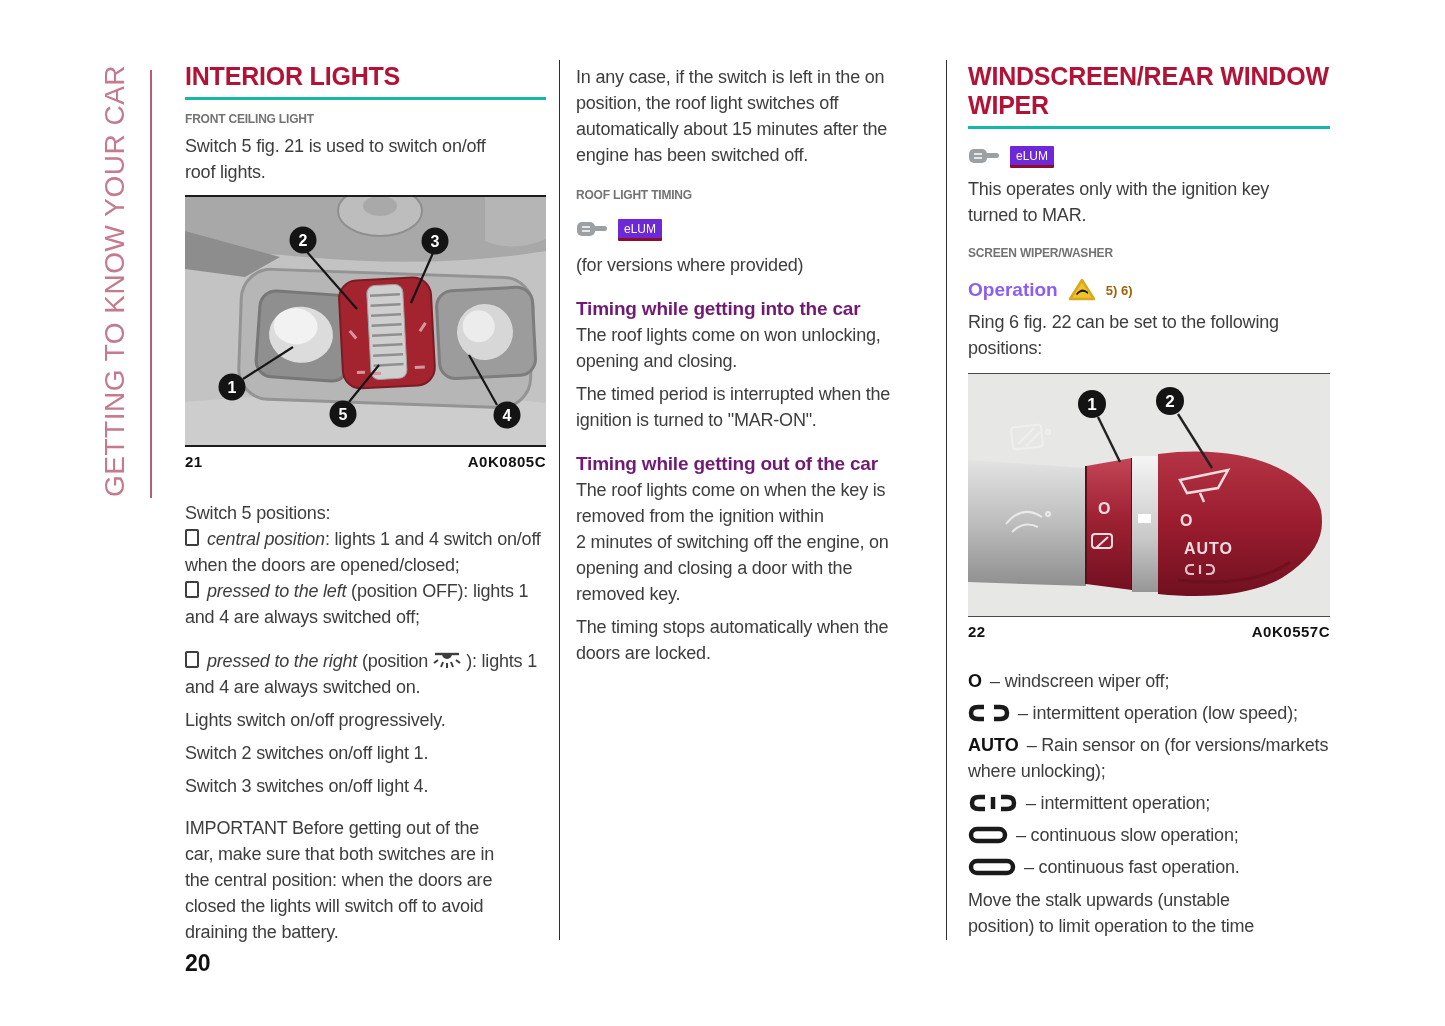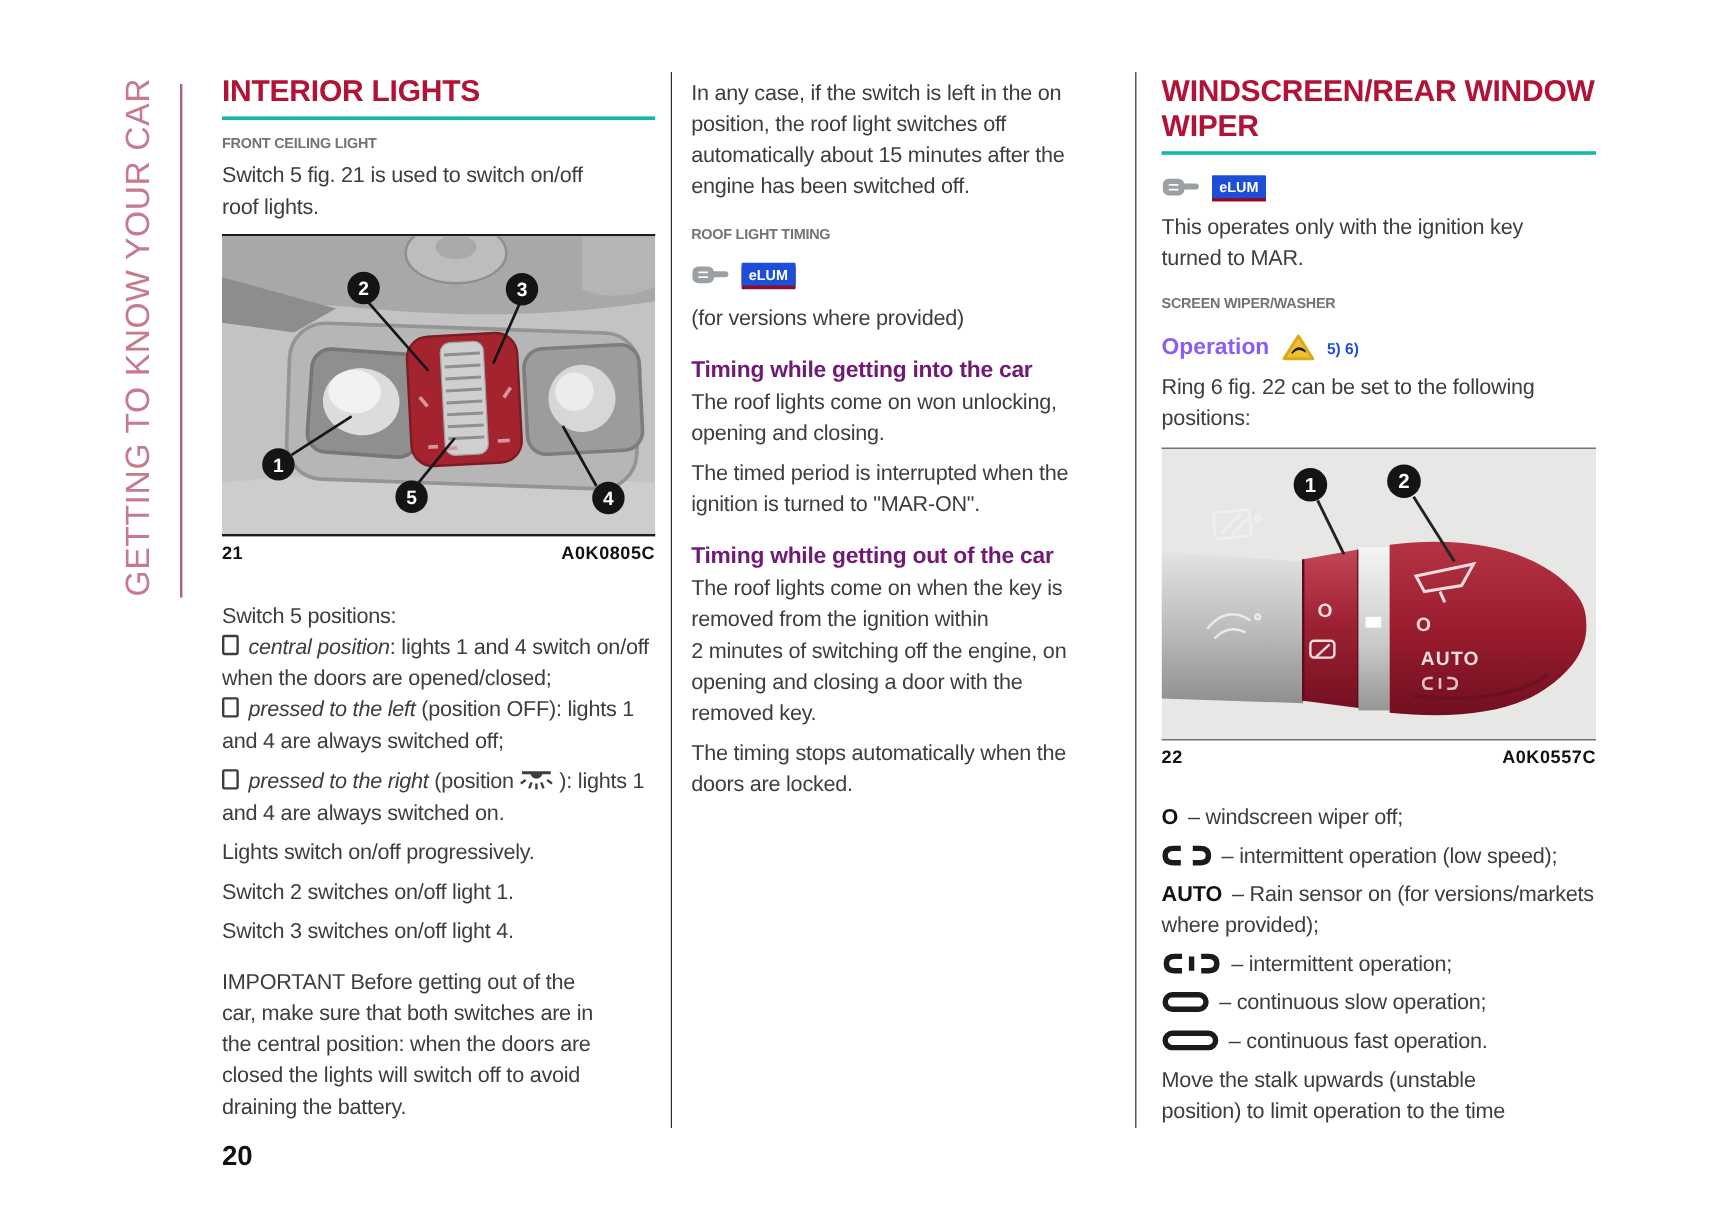--- a/index.html
+++ b/index.html
@@ -32,25 +32,25 @@
   .important{margin-top:16px;}
   .pagenum{position:absolute;left:185px;top:950px;font-size:23px;font-weight:bold;color:#111;}
   
   .figwrap{margin-top:10px;}
   .fig-photo{display:block;border-top:2px solid #1c1c1c;border-bottom:2px solid #1c1c1c;}
   .fig22-photo{display:block;border-top:1px solid #4a4a4a;border-bottom:1px solid #4a4a4a;}
   .figcap{display:flex;justify-content:space-between;margin-top:6px;
           font-size:15px;font-weight:bold;color:#111;letter-spacing:.5px;}
   
   .iconrow{display:flex;align-items:center;gap:10px;margin-top:12px;height:28px;}
-  .elum{display:inline-block;background:#1d4ed8;color:#fff;font-weight:bold;font-size:12px;
+  .elum{display:inline-block;background:#6d28d9;color:#fff;font-weight:normal;font-size:12px;
         line-height:14px;padding:3px 6px 2px;border-radius:1px;box-shadow:0 3px 0 #8d0e2b;}
   .oprow{display:flex;align-items:center;gap:10px;margin-top:18px;}
   .opword{font-size:19px;font-weight:bold;color:#8b5cf6;}
-  .oprefs{font-size:13px;font-weight:bold;color:#1d4ed8;text-align:right;}
+  .oprefs{font-size:13px;font-weight:bold;color:#a16207;text-align:right;}
   
   .poslist{margin-top:28px;}
   .poslist p{margin-top:6px;}
   .symtxt{font-weight:bold;color:#111;margin-right:8px;letter-spacing:0;}
   .symsvg{vertical-align:-3px;margin-right:8px;}
   .inline-icon{vertical-align:-2px;margin:0 4px;}
   .positions{margin-top:30px;}
 </style>
 </head>
 <body>
@@ -131,21 +131,21 @@
       <div class="figcap">
         <span>21</span>
         <span>A0K0805C</span>
       </div>
     </div>
 
     <div class="positions">
       <p style="margin-top:0">Switch 5 positions:</p>
       <p style="margin-top:0"><span class="sq"></span><em>central position</em><span>: lights 1 and 4 switch on/off when the doors are opened/closed;</span></p>
       <p style="margin-top:0"><span class="sq"></span><em>pressed to the left</em><span> (position OFF): lights 1 and 4 are always switched off;</span></p>
-      <p style="margin-top:8px"><span class="sq"></span><em>pressed to the right</em><span> (position</span><svg class="inline-icon" width="30" height="19" viewBox="0 0 30 19">
+      <p style="margin-top:18px"><span class="sq"></span><em>pressed to the right</em><span> (position</span><svg class="inline-icon" width="30" height="19" viewBox="0 0 30 19">
             <path d="M3 4 H27" stroke="#3d3d3d" stroke-width="2.4" fill="none"></path>
             <path d="M10 4 a5 5 0 0 0 10 0 Z" fill="#3d3d3d"></path>
             <g stroke="#3d3d3d" stroke-width="2" fill="none">
               <line x1="6" y1="10" x2="2" y2="13"></line>
               <line x1="11" y1="12" x2="9" y2="17"></line>
               <line x1="15" y1="13" x2="15" y2="18"></line>
               <line x1="19" y1="12" x2="21" y2="17"></line>
               <line x1="24" y1="10" x2="28" y2="13"></line>
             </g>
           </svg><span>): lights 1 and 4 are always switched on.</span></p>
@@ -298,21 +298,21 @@
     </div>
 
     <div class="poslist">
       <p><span class="symtxt">O</span><span>– windscreen wiper off;</span></p>
       <p><svg class="symsvg" width="42" height="18" viewBox="0 0 42 18">
             <g stroke="#1a1a1a" stroke-width="4.5" fill="none">
               <path d="M16 3 H10 Q3 3 3 9 Q3 15 10 15 H16"></path>
               <path d="M26 3 H32 Q39 3 39 9 Q39 15 32 15 H26"></path>
             </g>
           </svg><span>– intermittent operation (low speed);</span></p>
-      <p><span class="symtxt">AUTO</span><span>– Rain sensor on (for versions/markets where provided);</span></p>
+      <p><span class="symtxt">AUTO</span><span>– Rain sensor on (for versions/markets where unlocking);</span></p>
       <p><svg class="symsvg" width="50" height="18" viewBox="0 0 50 18">
             <g stroke="#1a1a1a" stroke-width="4.5" fill="none">
               <path d="M17 3 H11 Q4 3 4 9 Q4 15 11 15 H17"></path>
               <path d="M33 3 H39 Q46 3 46 9 Q46 15 39 15 H33"></path>
               <line x1="25" y1="3" x2="25" y2="15"></line>
             </g>
           </svg><span>– intermittent operation;</span></p>
       <p><svg class="symsvg" width="40" height="18" viewBox="0 0 40 18">
             <rect x="3" y="3" width="34" height="12" rx="6" fill="none" stroke="#1a1a1a" stroke-width="4.5"></rect>
           </svg><span>– continuous slow operation;</span></p>

